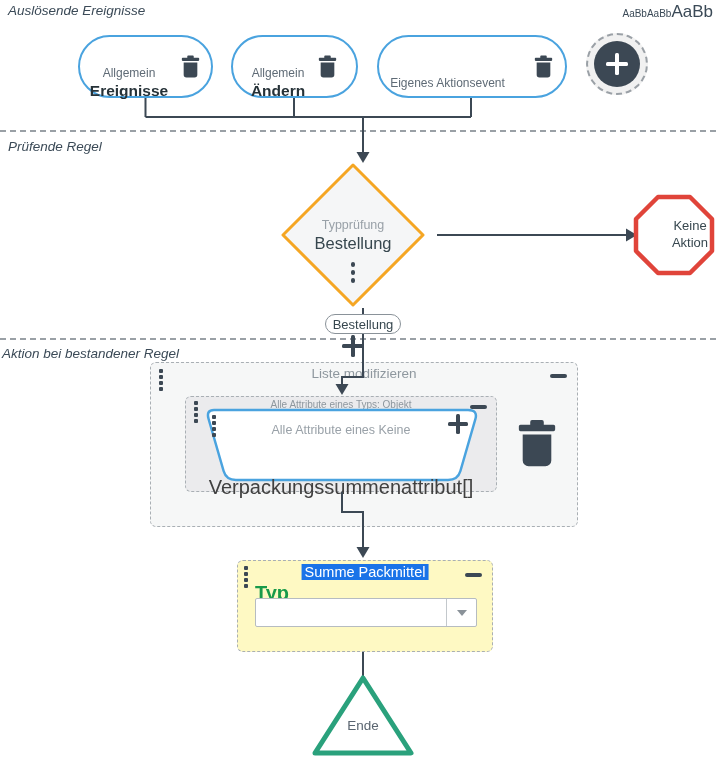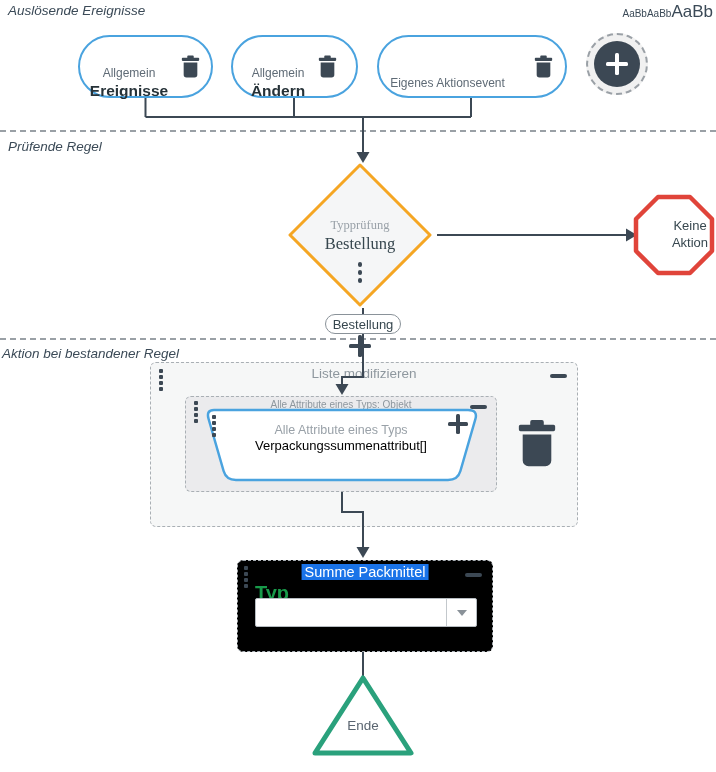--- a/index.html
+++ b/index.html
@@ -35,39 +35,39 @@
   .minus::before{content:"";position:absolute;left:0;top:5px;width:17px;height:3.5px;background:#3c4854;border-radius:2px;}
   
   .handle{position:absolute;width:4px;height:22px;cursor:grab;}
   .handle::before{content:"";position:absolute;left:0;top:0;width:3.5px;height:3.5px;background:#3c4854;border-radius:1px;
                   box-shadow:0 6px 0 #3c4854,0 12px 0 #3c4854,0 18px 0 #3c4854;}
   
   .dots3{position:absolute;width:5px;height:22px;cursor:pointer;}
   .dots3::before{content:"";position:absolute;left:0;top:0;width:4.5px;height:4.5px;background:#3c4854;border-radius:50%;
                  box-shadow:0 8px 0 #3c4854,0 16px 0 #3c4854;}
   
-  .diamond-wrap{position:absolute;left:285px;top:160px;width:150px;height:150px;z-index:6;font-family:Liberation Serif, serif;}
+  .diamond-wrap{position:absolute;left:278px;top:160px;width:150px;height:150px;z-index:6;}
   .diamond-txt{position:absolute;left:0;width:150px;text-align:center;}
   .t-gray{font-size:12.5px;color:#99a1a8;}
   .t-dark{font-size:16.5px;color:#37474f;}
   
   .octa-wrap{position:absolute;left:632px;top:193px;width:84px;height:84px;z-index:6;}
   .octa-txt{position:absolute;left:0;top:0;width:84px;height:84px;display:flex;align-items:center;justify-content:flex-end;
             text-align:center;font-size:13px;color:#37474f;line-height:1.3;}
   
   .branch-label{position:absolute;left:325px;top:314px;width:76px;height:20px;background:#fff;border:1.5px solid #8a9299;
                 border-radius:10px;display:flex;align-items:center;justify-content:center;font-size:13px;color:#37474f;
                 box-sizing:border-box;z-index:6;}
   
   .dash-box{position:absolute;border:1.5px dashed #a9afb4;border-radius:6px;box-sizing:border-box;}
   .box-title{position:absolute;left:0;right:0;text-align:center;color:#8e979e;z-index:2;}
   
   .trap-wrap{position:absolute;left:200px;top:407px;width:282px;height:76px;z-index:4;}
   .trap-txt{position:absolute;left:0;width:282px;text-align:center;}
-  .trap-val{font-size:13px;color:#000000;}
+  .trap-val{font-size:20px;color:#404040;margin-top:38px;}
   
   .summe-title{position:absolute;top:3px;left:50%;transform:translateX(-50%);background:#1a73e8;color:#fff;
                font-size:14.5px;padding:0 3px;white-space:nowrap;cursor:text;}
   .field-label{position:absolute;left:17px;top:21px;color:#189a4a;font-weight:700;font-size:20px;}
   .select{position:absolute;left:17px;top:37px;width:222px;height:29px;background:#fff;border:1px solid #b6bcc1;
           border-radius:2px;box-sizing:border-box;cursor:pointer;}
   .select-caretbox{position:absolute;right:0;top:0;bottom:0;width:29px;border-left:1px solid #c3c8cc;
                    display:flex;align-items:center;justify-content:center;}
   .caret{width:0;height:0;border-left:5.5px solid transparent;border-right:5.5px solid transparent;
          border-top:6.5px solid #8a9299;}
@@ -180,29 +180,29 @@
     <div class="box-title" style="top:2px;font-size:10px;">Alle Attribute eines Typs: Objekt</div>
     <span class="minus" style="right:8px;top:3px;"></span>
   </div>
 
   <div class="trap-wrap">
     <svg width="282" height="76">
       <path d="M14 3 H268 Q278 3 275.4 12 L260.4 64 Q257.8 73 248 73 H36 Q26.2 73 23.6 64 L8.6 12 Q6 3 14 3 Z" fill="#ffffff" stroke="#4aa3df" stroke-width="2.5"></path>
     </svg>
     <span class="handle" style="left:12px;top:8px;"></span>
     <span class="cross" style="position:absolute;right:14px;top:7px;width:20px;height:20px;"></span>
-    <div class="trap-txt t-gray" style="top:16px;">Alle Attribute eines Typs</div>
+    <div class="trap-txt t-gray" style="top:16px;">Alle Attribute eines Keine</div>
     <div class="trap-txt trap-val" style="top:31px;">Verpackungssummenattribut[]</div>
   </div>
 
   <svg class="trash abs" style="left:515px;top:419px;z-index:3;" width="44" height="48" viewBox="0 0 24 26">
       <path d="M9.3 .5 h5.4 a1 1 0 0 1 1 1 V3 h5.3 a.9 .9 0 0 1 .9 .9 v1.8 a.9 .9 0 0 1 -.9 .9 H3 a.9 .9 0 0 1 -.9 -.9 V3.9 A.9 .9 0 0 1 3 3 h5.3 V1.5 a1 1 0 0 1 1 -1 Z M4.2 8.3 h15.6 V22.5 a3.2 3.2 0 0 1 -3.2 3.2 H7.4 a3.2 3.2 0 0 1 -3.2 -3.2 Z"></path>
     </svg>
 
-  <div class="dash-box" style="left:237px;top:560px;width:256px;height:92px;background:#000000;z-index:2;">
+  <div class="dash-box" style="left:237px;top:560px;width:256px;height:92px;background:#fef9c3;z-index:2;">
     <span class="handle" style="left:6px;top:5px;"></span>
     <div class="summe-title">Summe Packmittel</div>
     <span class="minus" style="right:9px;top:7px;"></span>
     <div class="field-label">Typ</div>
     <div class="select">
       <span style="position:absolute;left:8px;top:6px;font-size:13px;color:#3c4854;"></span>
       <div class="select-caretbox">
         <span class="caret"></span>
       </div>
     </div>

